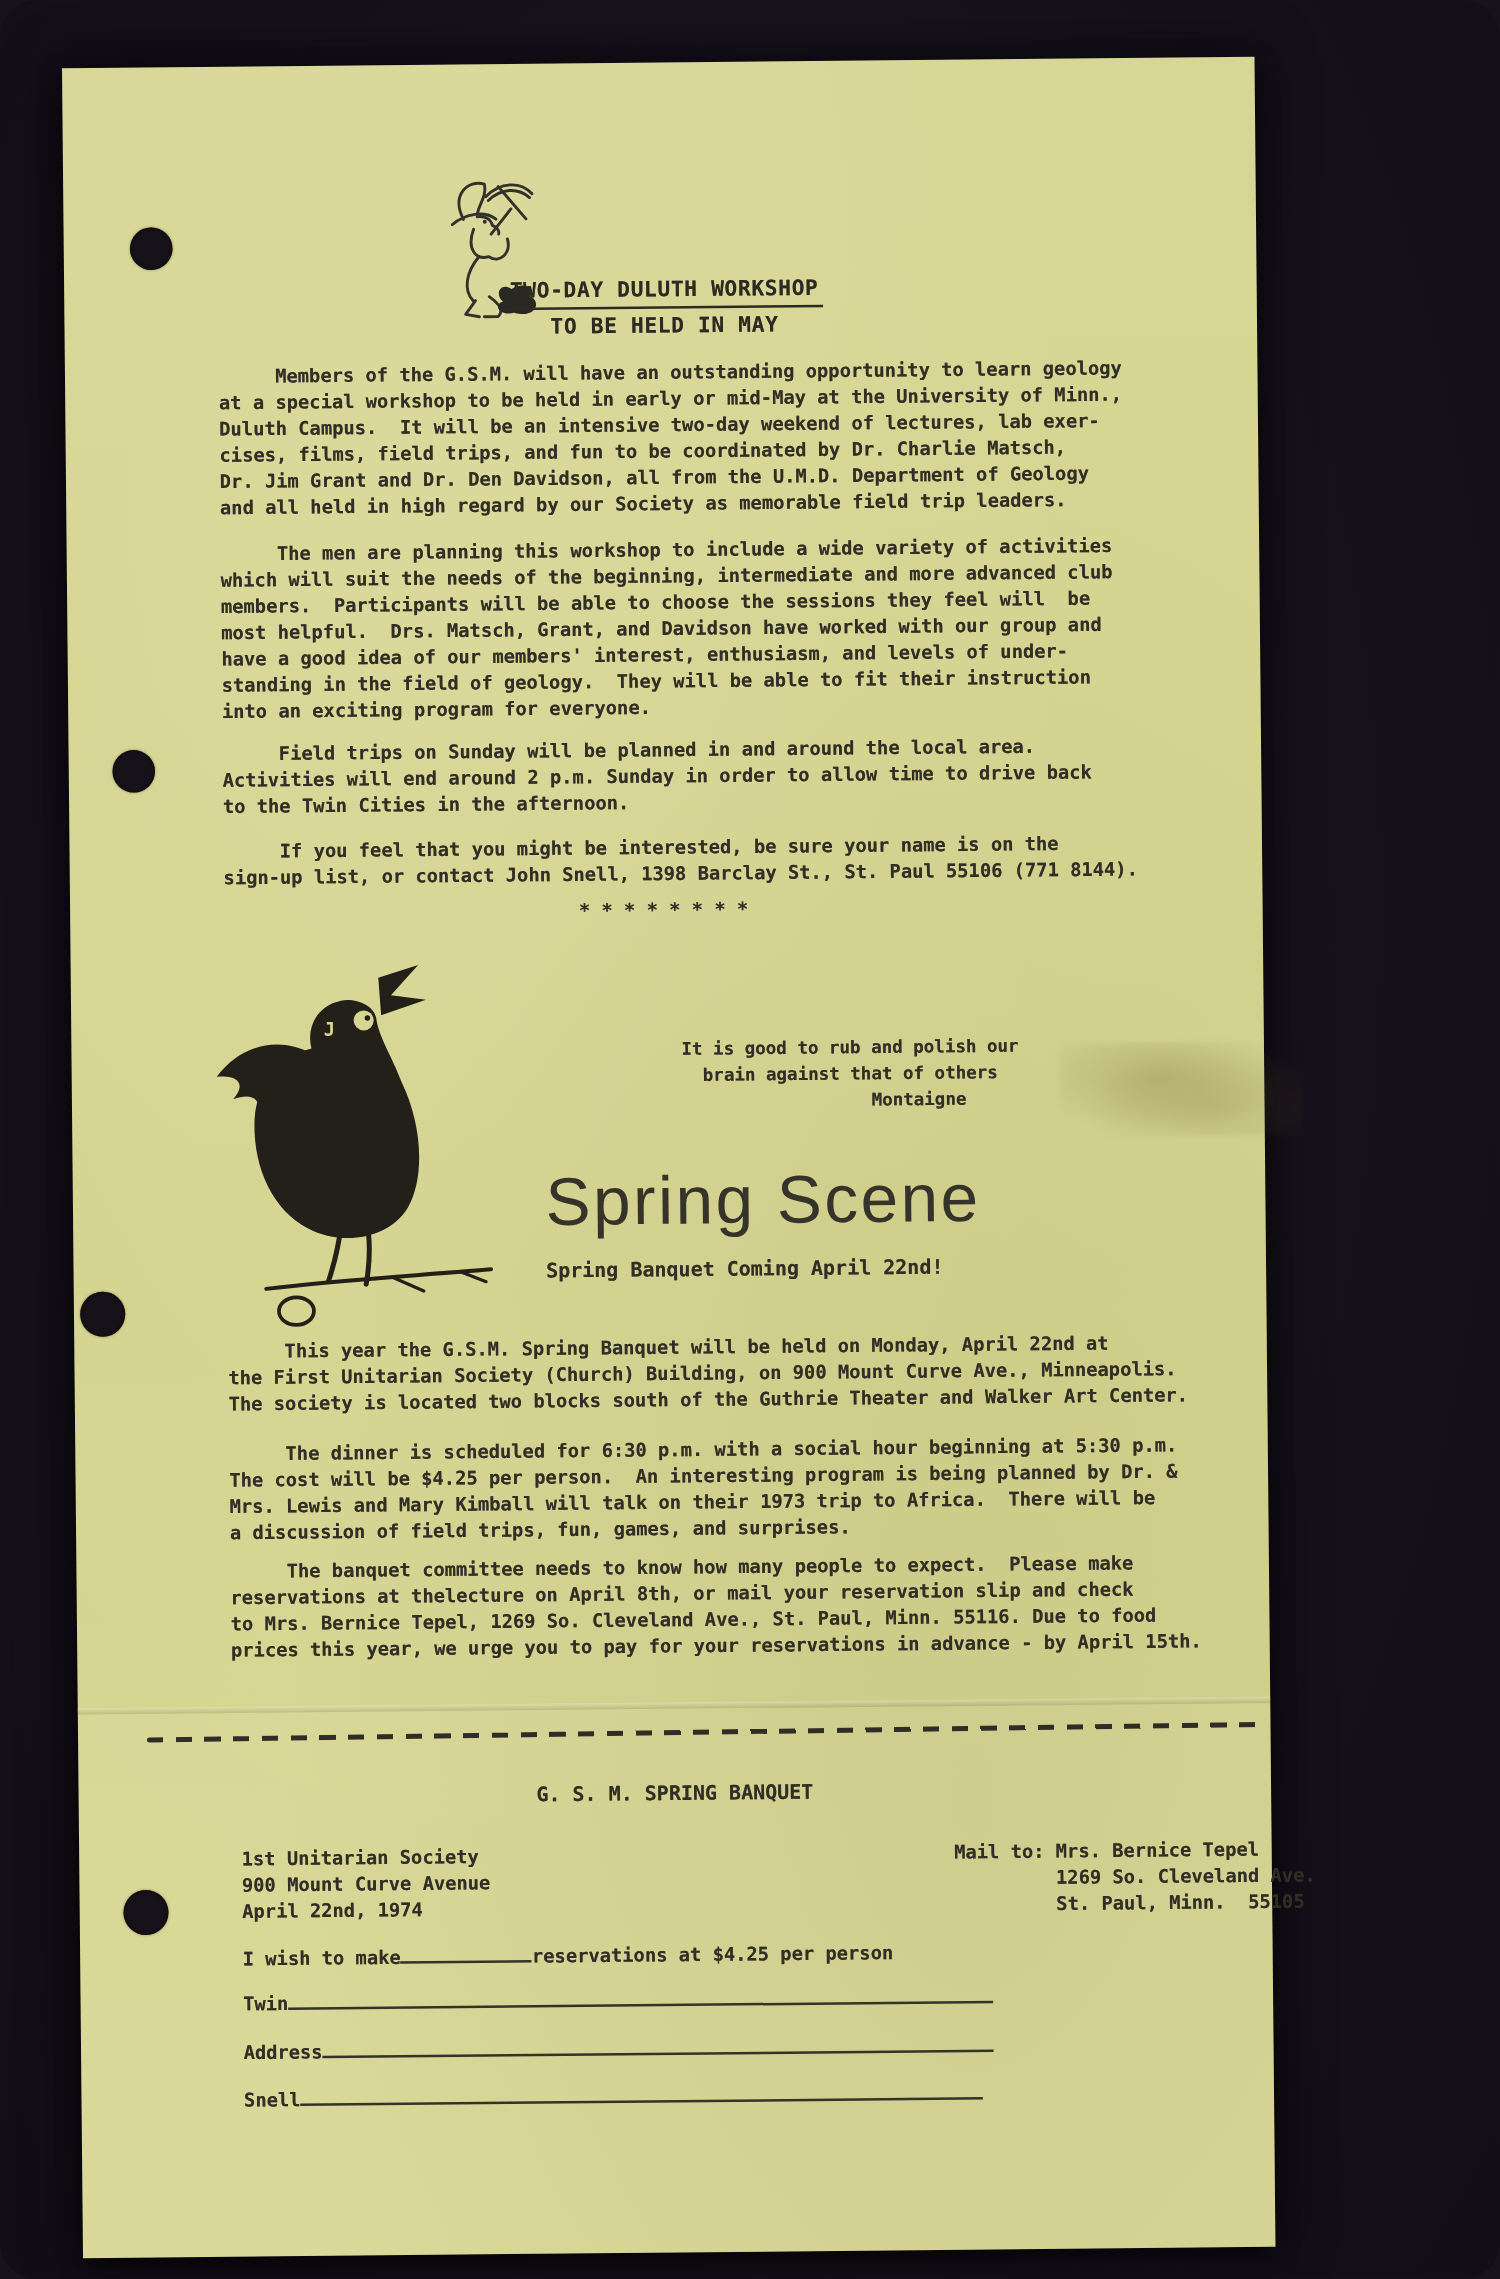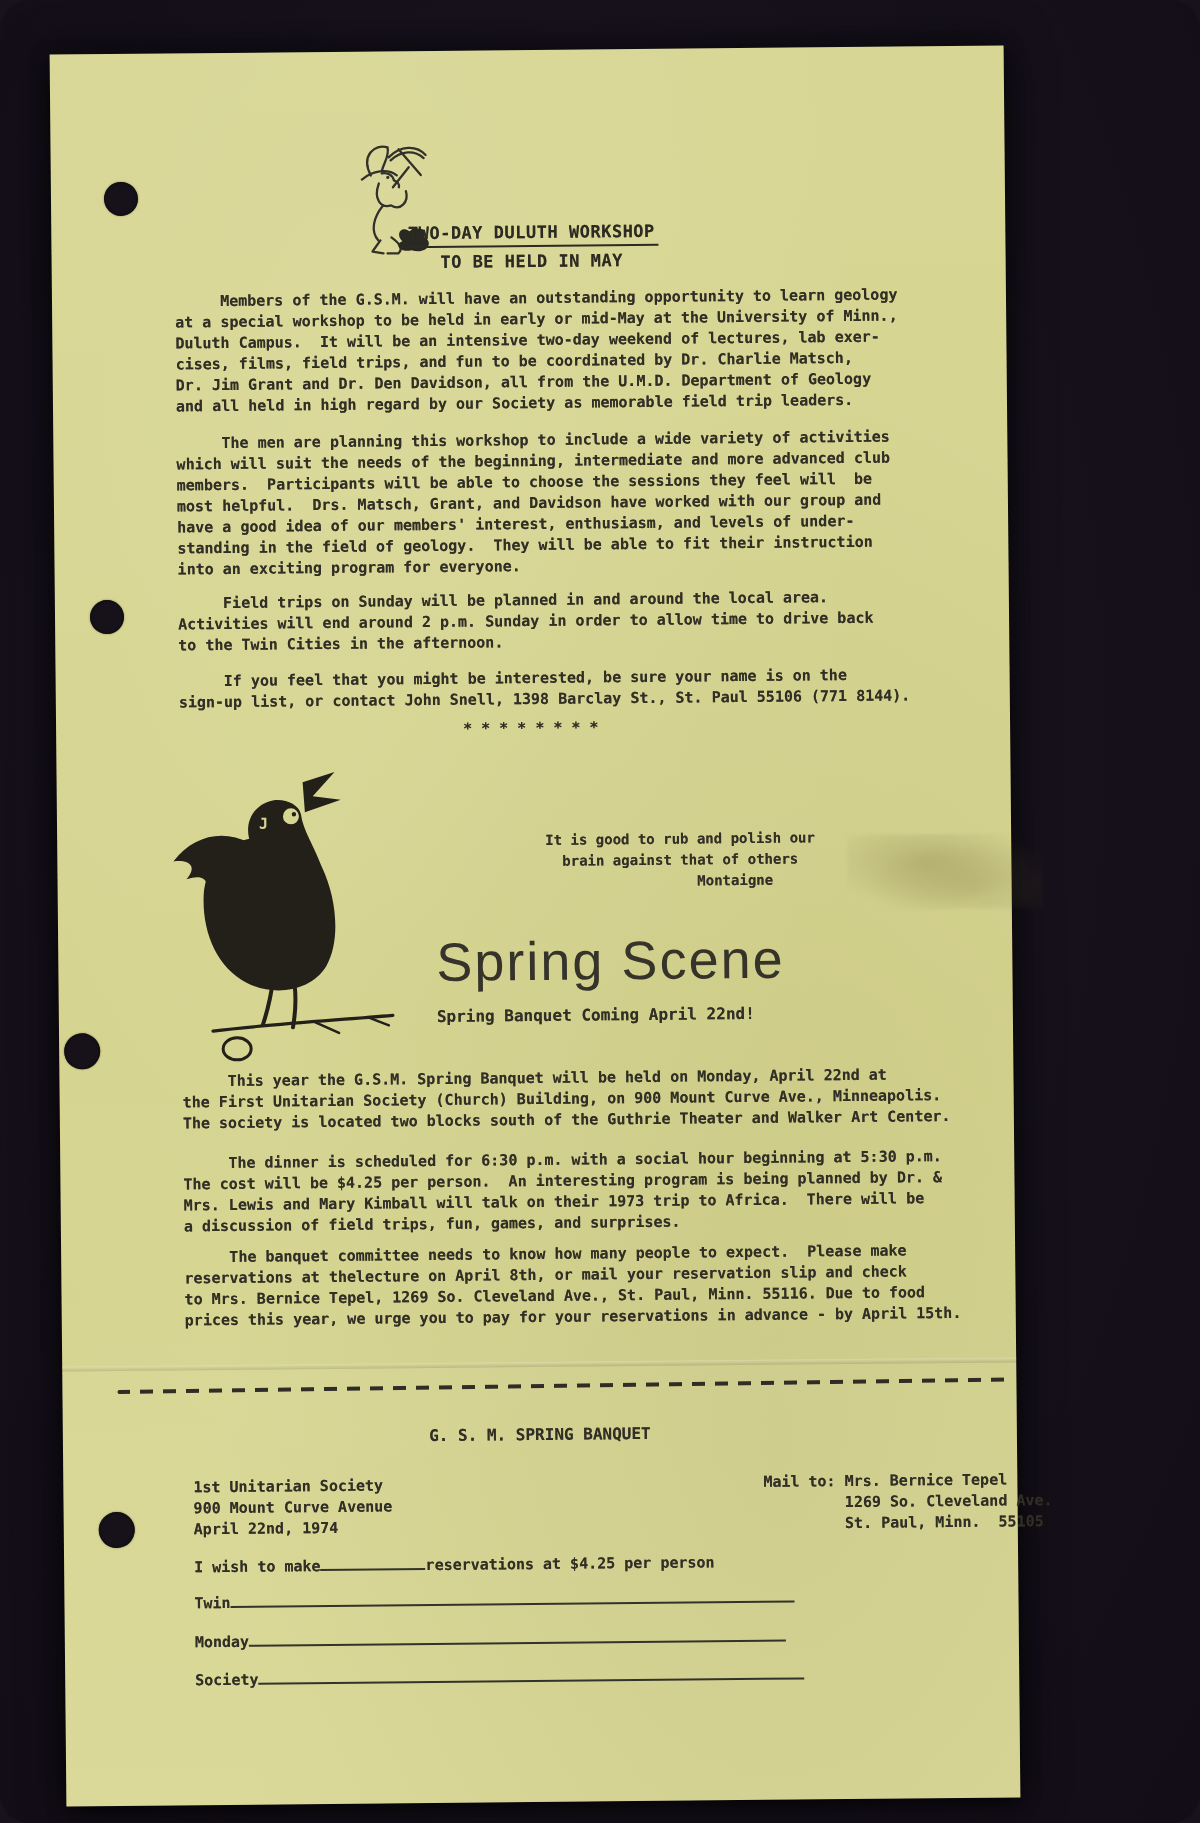--- a/index.html
+++ b/index.html
@@ -196,16 +196,16 @@
     <pre class="typed loc">1st Unitarian Society
 900 Mount Curve Avenue
 April 22nd, 1974</pre>
     <pre class="typed mail">Mail to: Mrs. Bernice Tepel
          1269 So. Cleveland Ave.
          St. Paul, Minn.  55105</pre>
 
     <div class="typed res-line"><span>I wish to make</span><span class="blank"></span><span>reservations at $4.25 per person</span></div>
 
     <div class="typed form-row r-name"><span>Twin</span><span class="write-line" style="width:564px"></span></div>
-    <div class="typed form-row r-address"><span>Monday</span><span class="write-line" style="width:537px"></span></div>
-    <div class="typed form-row r-guests"><span>Society</span><span class="write-line" style="width:546px"></span></div>
+    <div class="typed form-row r-address"><span>Address</span><span class="write-line" style="width:537px"></span></div>
+    <div class="typed form-row r-guests"><span>Snell</span><span class="write-line" style="width:546px"></span></div>
   </div>
 </div>
 
 </body></html>

